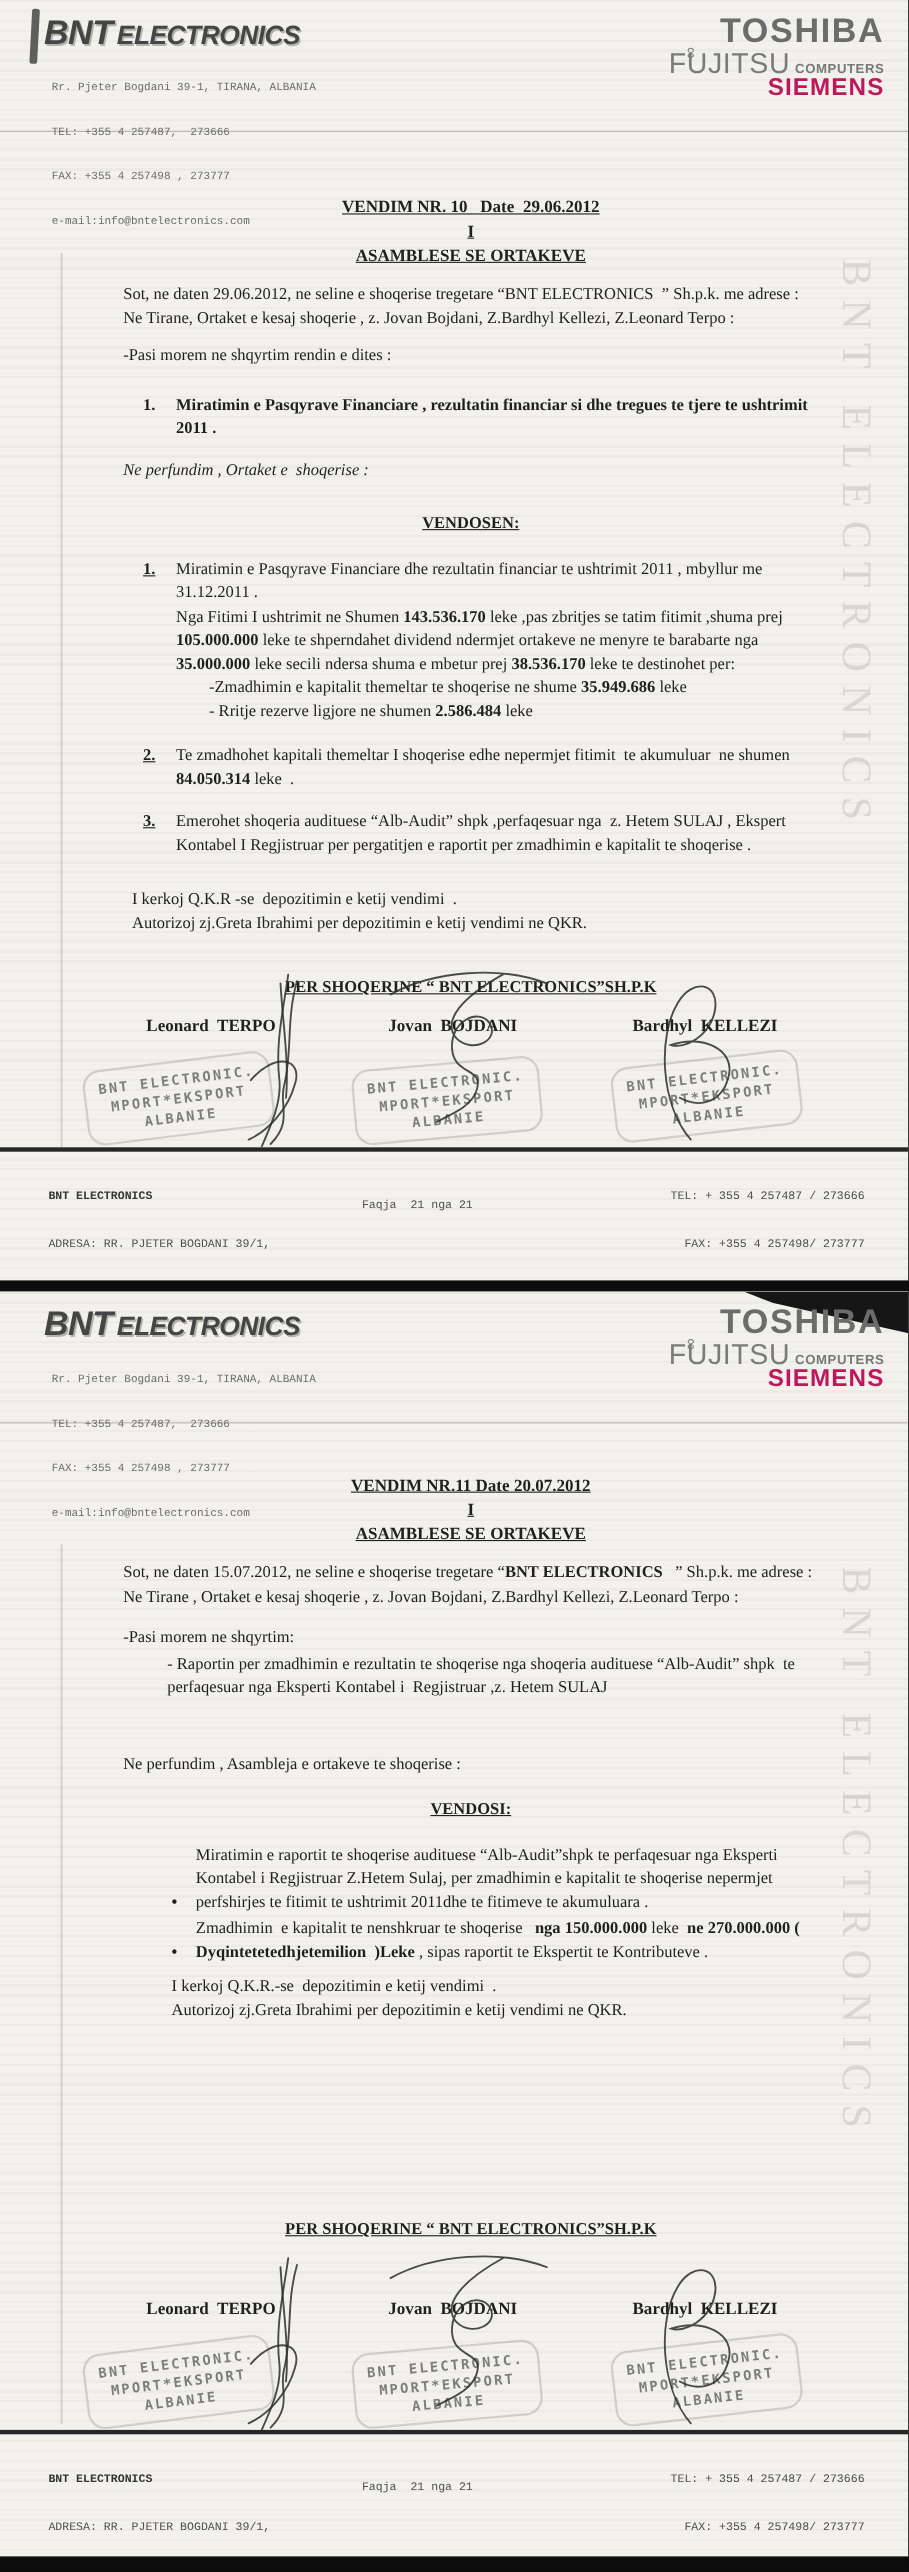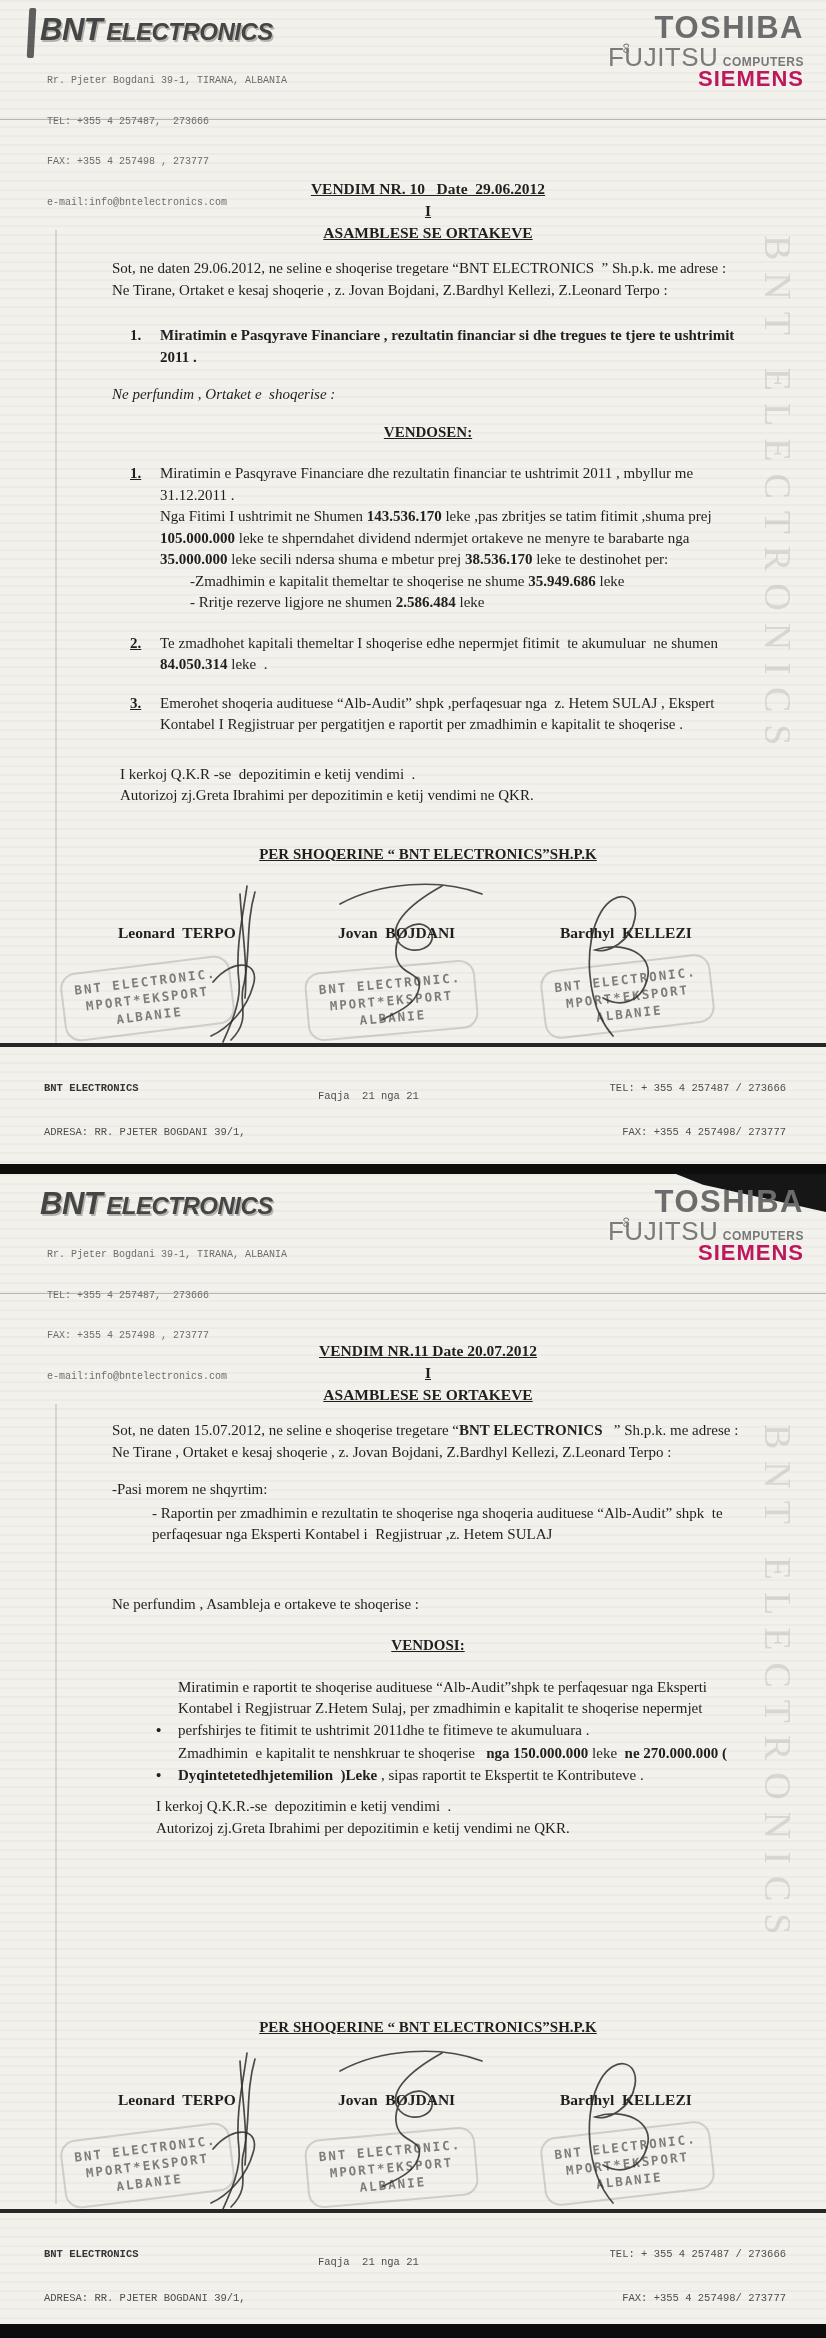--- a/index.html
+++ b/index.html
@@ -50,21 +50,21 @@
   .indent1{margin-left:40px;}
   .req{margin-left:8px;}
   .req2{margin-left:44px;}
 
   
   .wm{position:absolute;right:26px;top:235px;writing-mode:vertical-rl;
       font-size:38px;letter-spacing:12px;color:rgba(158,156,146,0.30);z-index:0;white-space:nowrap;}
   .page-2 .wm{top:250px;}
 
   
-  .signarea{position:absolute;left:0;right:0;height:230px;z-index:2;}
+  .signarea{position:absolute;left:15px;right:0;height:230px;z-index:2;}
   .page-1 .signarea{top:900px;}
   .page-2 .signarea{top:893px;}
   .signame{position:absolute;font-weight:bold;font-size:15.5px;white-space:pre;}
   .n1{left:118px;top:24px;} .n2{left:338px;top:24px;} .n3{left:560px;top:24px;}
   .stamp{position:absolute;text-align:center;font-family:"DejaVu Sans Mono",monospace;
          font-weight:bold;font-size:12.5px;line-height:17px;letter-spacing:2px;
          color:rgba(92,92,92,0.78);border:2px solid rgba(125,125,120,0.30);
          border-radius:16px;padding:7px 12px;white-space:nowrap;}
   .st1{left:62px;top:64px;transform:rotate(-7deg);}
   .st2{left:306px;top:66px;transform:rotate(-5deg);}
@@ -74,21 +74,21 @@
   .sig path{fill:none;stroke:#2d2d2d;stroke-width:1.7;stroke-linecap:round;opacity:0.85;}
 
   
   .ftr{position:absolute;left:0;right:0;z-index:1;}
   .page-1 .ftr{top:1043px;} .page-2 .ftr{top:1035px;}
   .ftr-rule{height:4px;background:#272727;}
   .ftr-cols{position:relative;display:flex;padding:5px 40px 0 44px;
             font-family:"Liberation Mono",monospace;font-size:10.5px;line-height:14.5px;color:#4e4e4e;}
   .f-left{width:300px;white-space:pre;}
   .f-left .co{font-weight:bold;color:#363636;}
-  .f-center{position:absolute;left:318px;top:42px;white-space:pre;}
+  .f-center{position:absolute;left:329px;top:42px;white-space:pre;}
   .f-right{flex:1;text-align:right;white-space:pre;}
 </style>
 </head>
 <body>
 
 <div class="scan">
 
   <div class="page page-1 p1">
     <div class="edge-sliver"></div>
     <div class="left-fold"></div>
@@ -117,29 +117,30 @@
 
     <div class="docbody">
       <div class="title-block tcenter">
         <div><span class="uline pre">VENDIM NR. 10   Date  29.06.2012</span></div>
         <div><span class="uline">I</span></div>
         <div><span class="uline">ASAMBLESE SE ORTAKEVE</span></div>
       </div>
 
       <div class="pre" style="margin-top:14px;">Sot, ne daten 29.06.2012, ne seline e shoqerise tregetare “BNT ELECTRONICS  ” Sh.p.k. me adrese : Ne Tirane, Ortaket e kesaj shoqerie , z. Jovan Bojdani, Z.Bardhyl Kellezi, Z.Leonard Terpo :</div>
 
+      <div class="pre" style="margin-top:12px;">-Pasi morem ne shqyrtim rendin e dites :</div>
 
       <div class="hang dec" style="margin-top:24px;">
         <span class="no">1.</span>
         <span class="txt pre bold">Miratimin e Pasqyrave Financiare , rezultatin financiar si dhe tregues te tjere te ushtrimit 2011 .</span>
       </div>
 
       <div class="pre" style="margin-top:16px;font-style:italic;">Ne perfundim , Ortaket e  shoqerise :</div>
 
-      <div class="tcenter" style="margin-top:16px;">
+      <div class="tcenter" style="margin-top:27px;">
         <span class="bold uline">VENDOSEN:</span>
       </div>
 
       <div class="hang dec" style="margin-top:20px;">
         <span class="no u">1.</span>
         <span class="txt pre"><span>Miratimin e Pasqyrave Financiare dhe rezultatin financiar te ushtrimit 2011 , mbyllur me 31.12.2011 .</span><br><span>Nga Fitimi I ushtrimit ne Shumen </span><span class="seg-bold">143.536.170</span><span> leke ,pas zbritjes se tatim fitimit ,shuma prej </span><span class="seg-bold">105.000.000</span><span> leke te shperndahet dividend ndermjet ortakeve ne menyre te barabarte nga </span><span class="seg-bold">35.000.000</span><span> leke secili ndersa shuma e mbetur prej </span><span class="seg-bold">38.536.170</span><span> leke te destinohet per:</span><br><span>        -Zmadhimin e kapitalit themeltar te shoqerise ne shume </span><span class="seg-bold">35.949.686</span><span> leke</span><br><span>        - Rritje rezerve ligjore ne shumen </span><span class="seg-bold">2.586.484</span><span> leke</span></span>
       </div>
       <div class="hang dec" style="margin-top:19px;">
         <span class="no u">2.</span>
         <span class="txt pre"><span>Te zmadhohet kapitali themeltar I shoqerise edhe nepermjet fitimit  te akumuluar  ne shumen </span><span class="seg-bold">84.050.314</span><span> leke  .</span></span>

